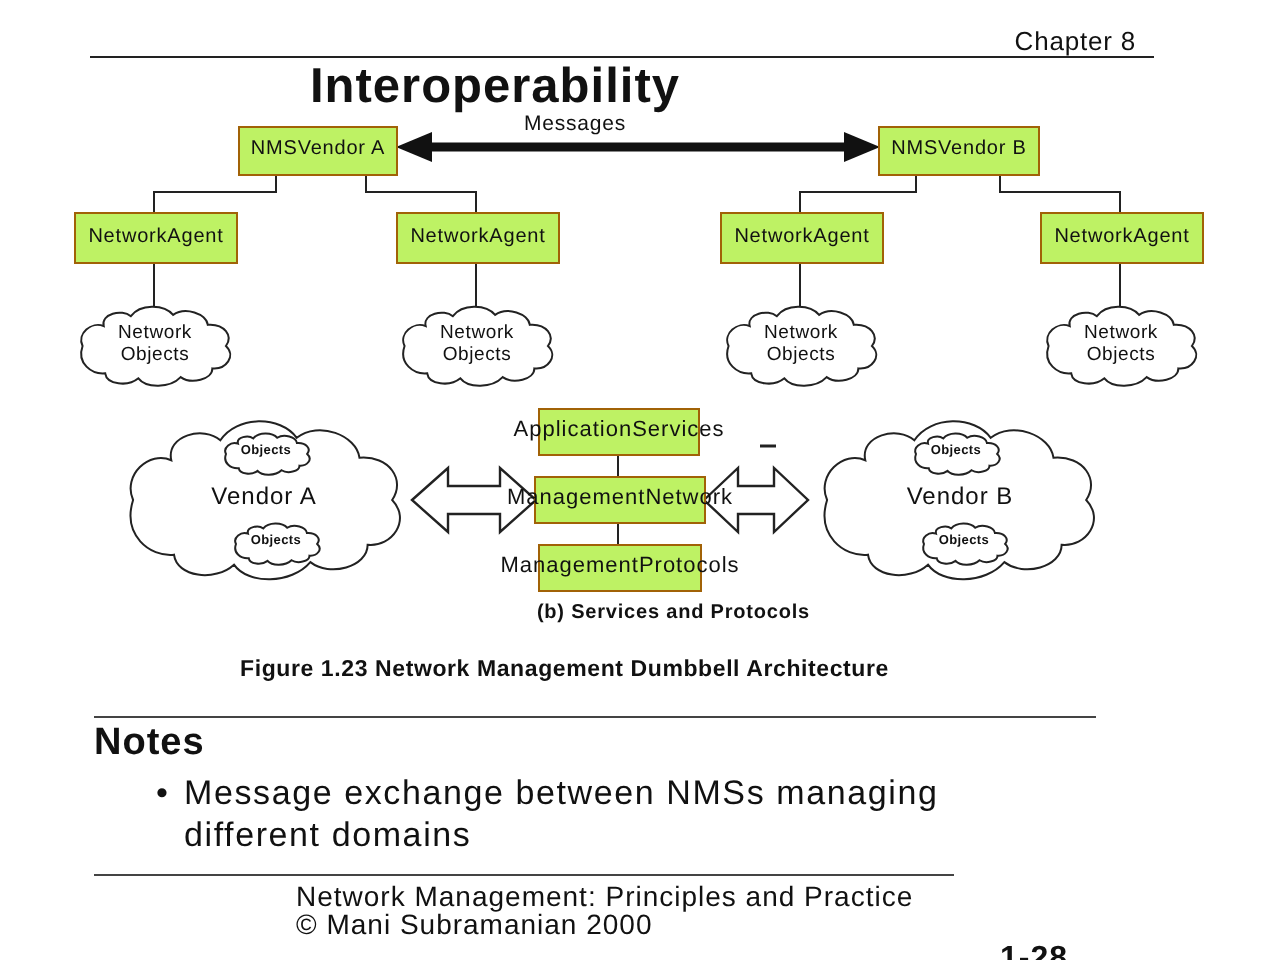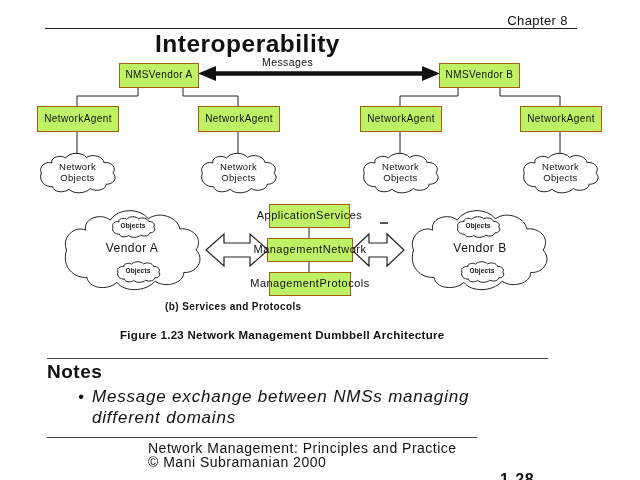--- a/index.html
+++ b/index.html
@@ -18,27 +18,27 @@
   .lbl{position:absolute;text-align:left;}
   .cloud{position:absolute;}
   .cloud-small{position:absolute;}
   .cloudtxt{position:absolute;text-align:center;font-size:9.5px;line-height:11px;letter-spacing:0.3px;}
   .objlbl{position:absolute;text-align:center;font-size:6.5px;font-weight:bold;letter-spacing:0.2px;}
   .vendorlbl{position:absolute;text-align:center;font-size:12px;letter-spacing:0.5px;}
   .chapter{position:absolute;left:438px;top:13px;width:130px;text-align:right;font-size:13px;letter-spacing:0.4px;}
   .title{position:absolute;left:95px;top:30px;width:305px;text-align:center;
          font-size:24.5px;font-weight:bold;letter-spacing:0.5px;}
   .arrowlbl{font-size:10.5px;letter-spacing:0.4px;}
-  .capb{position:absolute;left:165px;top:301px;width:240px;text-align:left;
+  .capb{position:absolute;left:165px;top:301px;width:240px;text-align:right;
         font-size:10px;font-weight:bold;letter-spacing:0.4px;}
   .figcap{position:absolute;left:120px;top:329px;width:400px;text-align:left;
           font-size:11.5px;font-weight:bold;letter-spacing:0.3px;}
   .notes-h{position:absolute;left:47px;top:361px;font-size:19px;font-weight:bold;letter-spacing:0.5px;}
   .bullet-item{position:absolute;left:78px;top:386px;width:420px;display:flex;
-               font-size:17px;line-height:21px;letter-spacing:0.8px;font-style:italic;}
+               font-size:17px;line-height:21px;letter-spacing:0.8px;}
   .bullet-item .marker{flex:0 0 14px;}
   .bullet-item .marker::before{content:"\2022";}
   .footer-text{position:absolute;left:148px;top:442px;font-size:14px;line-height:13.5px;letter-spacing:0.5px;}
   .pagenum{position:absolute;left:500px;top:471px;width:68px;text-align:left;
            font-size:16px;font-weight:bold;letter-spacing:0.5px;}
 </style>
 </head>
 <body>
 
 <div class="stage">

